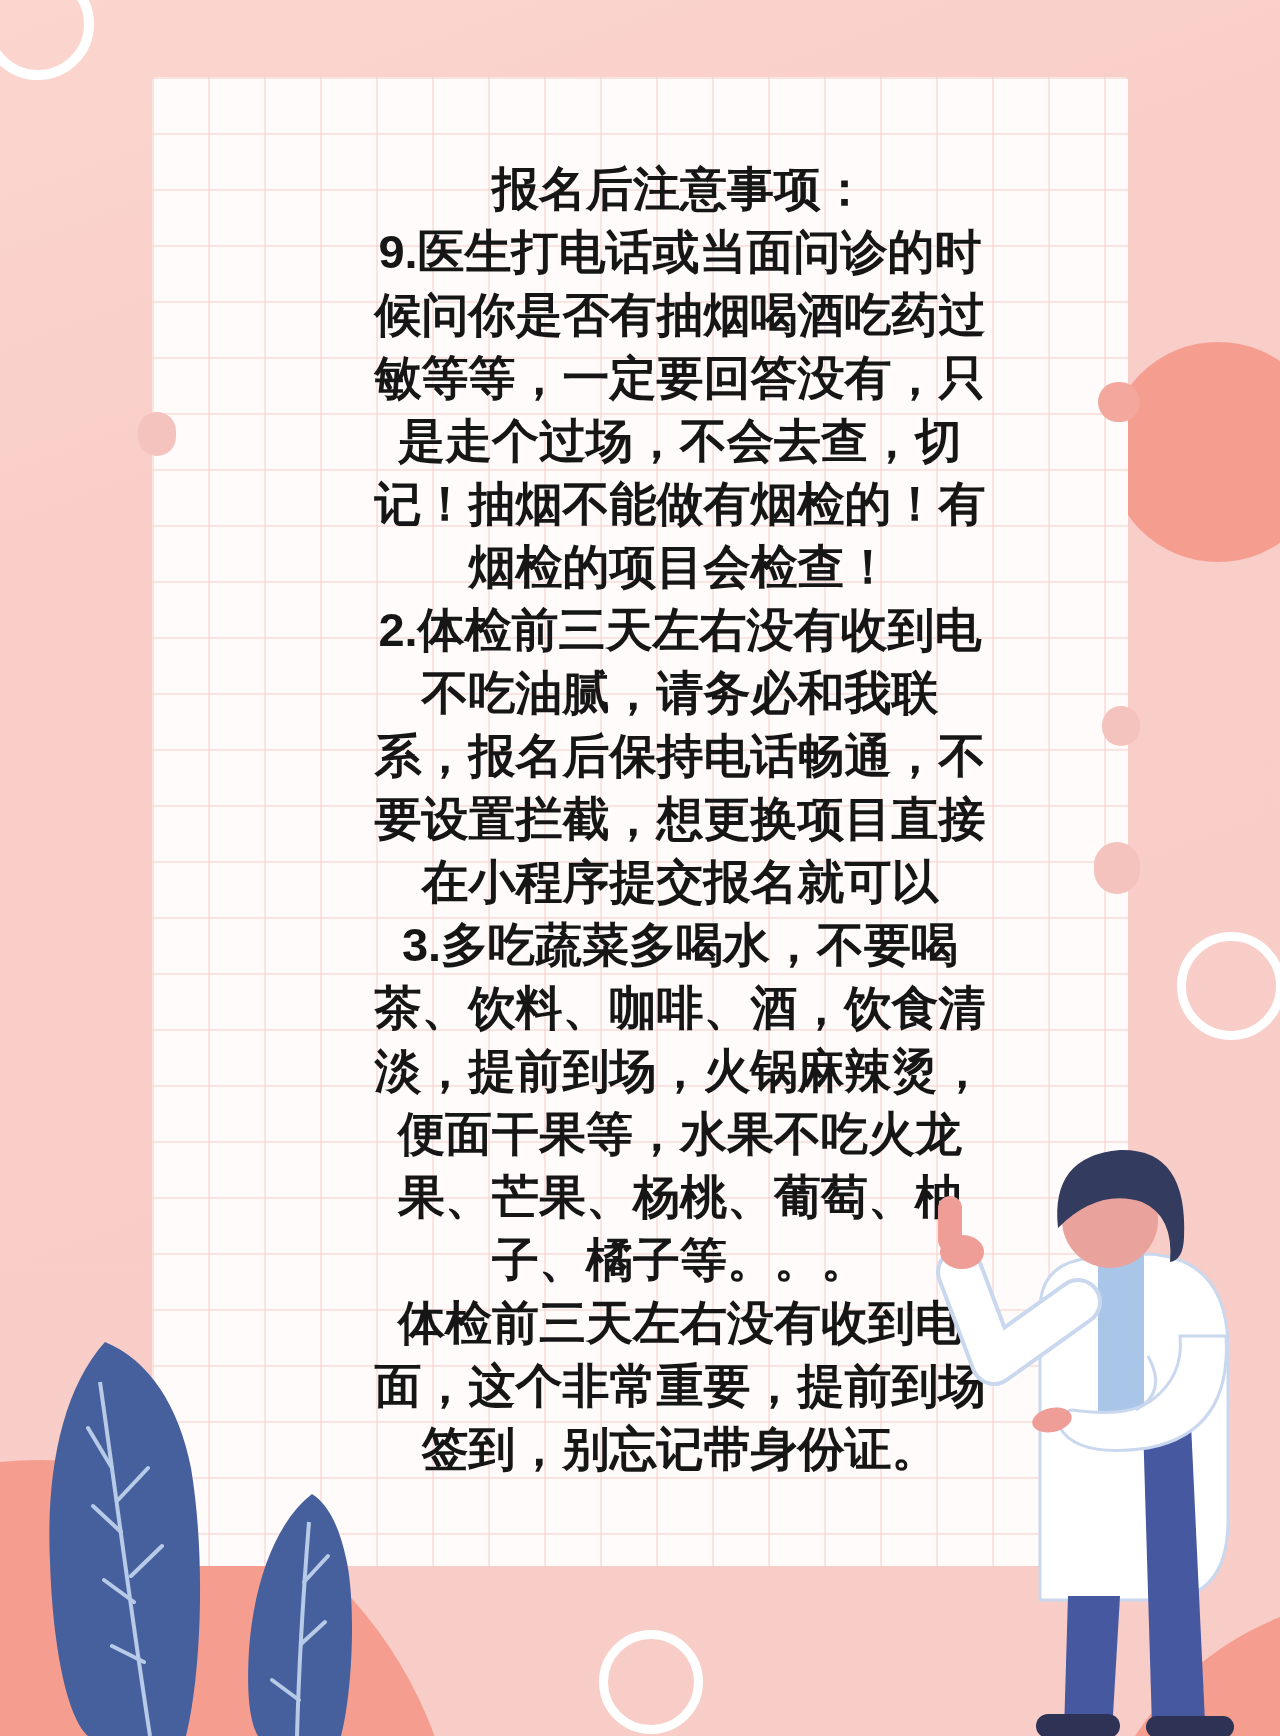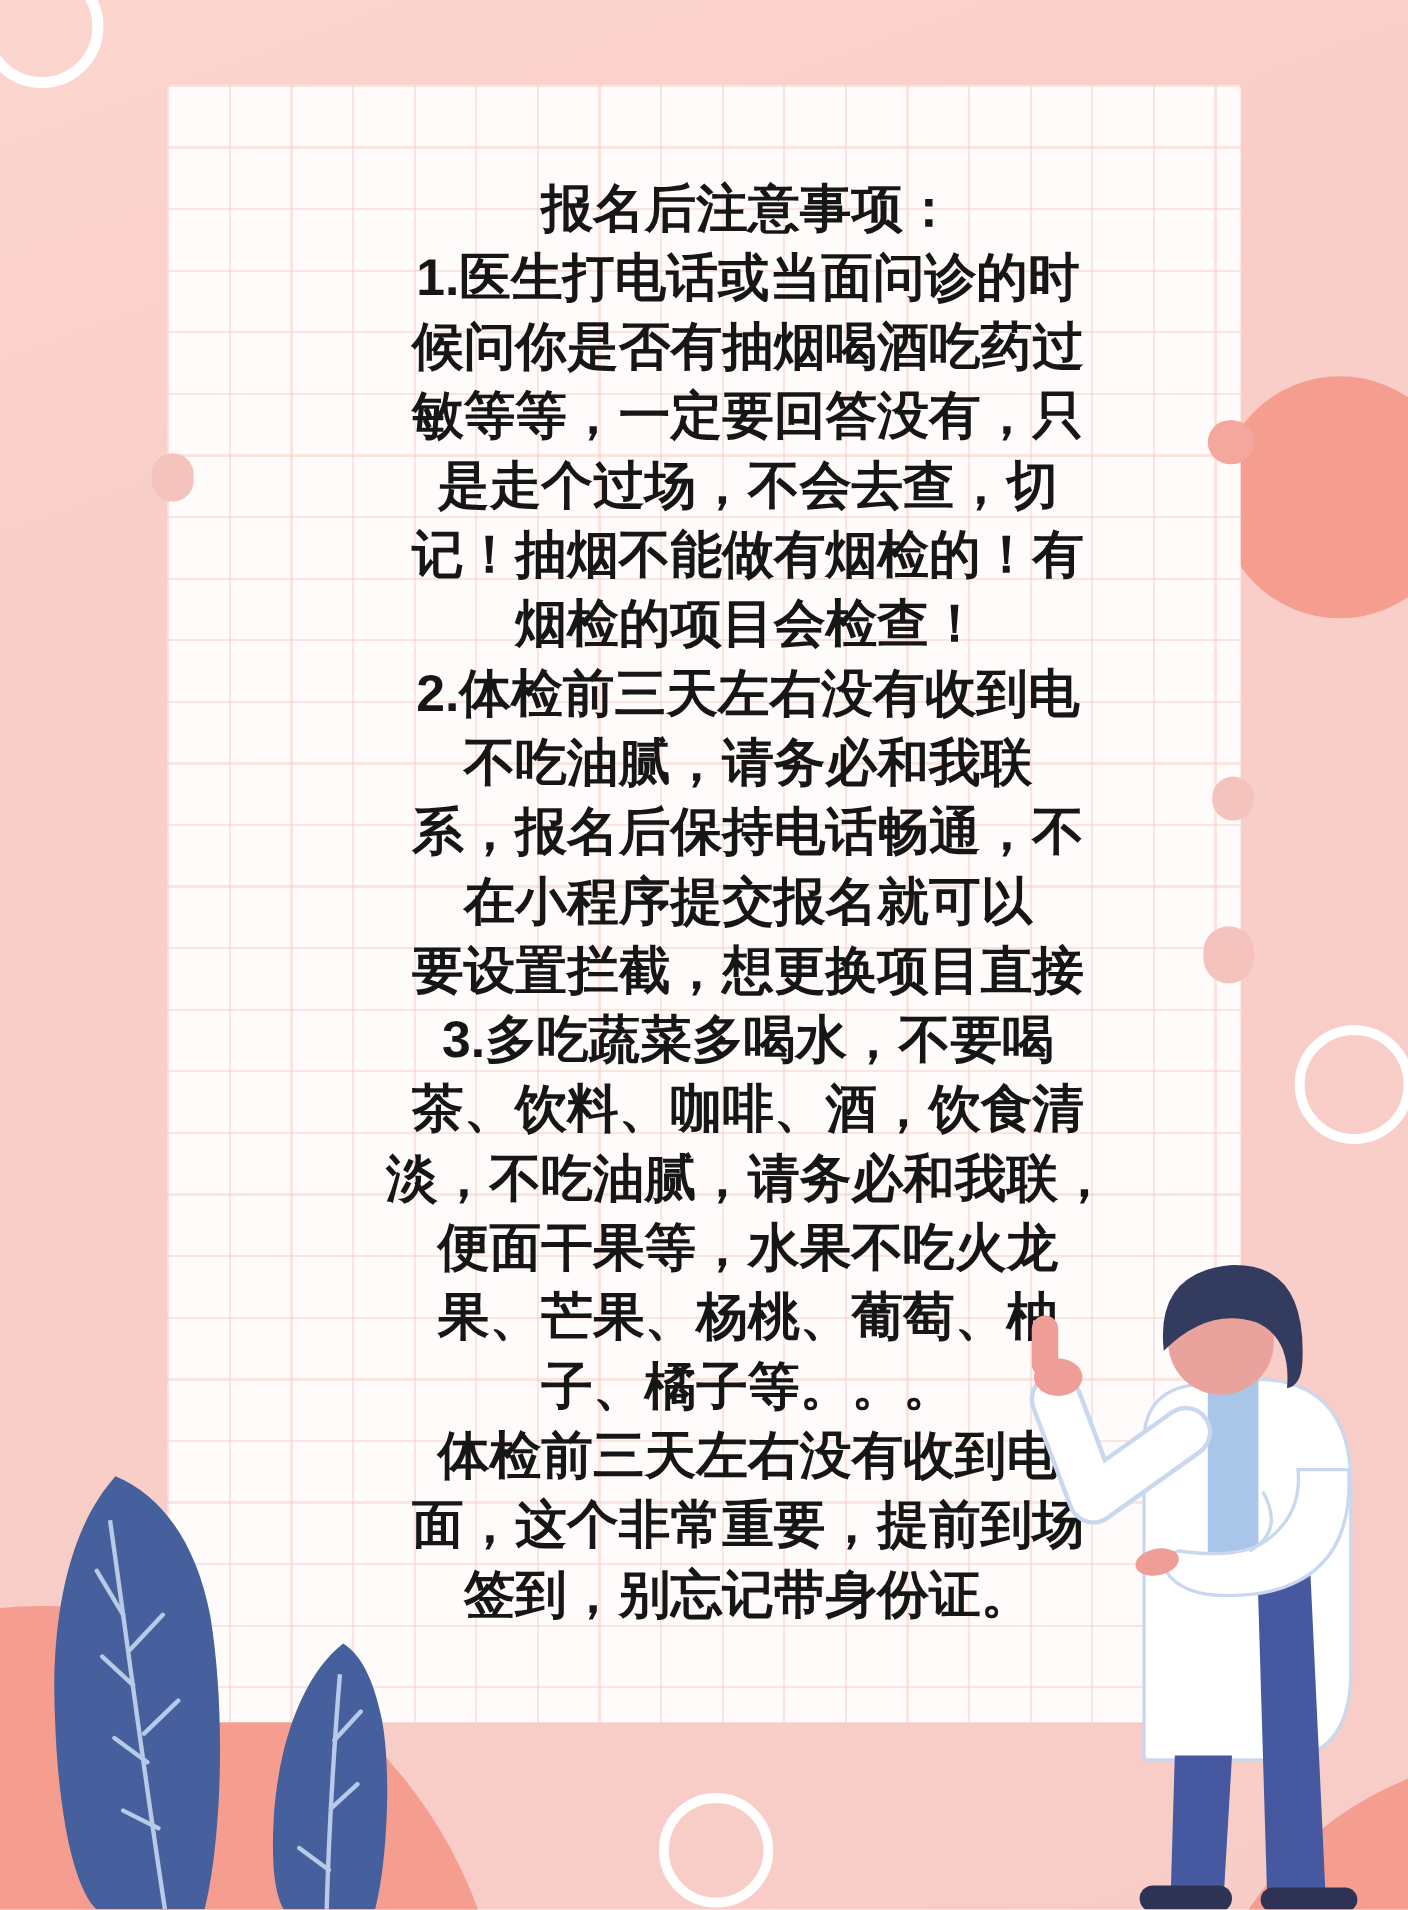--- a/index.html
+++ b/index.html
@@ -55,34 +55,34 @@
 
 <div class="abs card"></div>
 
 <div class="abs tab tab-left"></div>
 <div class="abs tab tab-right-1"></div>
 <div class="abs tab tab-right-2"></div>
 <div class="abs tab tab-right-3"></div>
 
 <div class="abs text-block">
   <div class="ln">报名后注意事项：</div>
-  <div class="ln">1.医生打电话或当面问诊的时</div>
+  <div class="ln">9.医生打电话或当面问诊的时</div>
   <div class="ln">候问你是否有抽烟喝酒吃药过</div>
   <div class="ln">敏等等，一定要回答没有，只</div>
   <div class="ln">是走个过场，不会去查，切</div>
   <div class="ln">记！抽烟不能做有烟检的！有</div>
   <div class="ln">烟检的项目会检查！</div>
   <div class="ln">2.体检前三天左右没有收到电</div>
   <div class="ln">不吃油腻，请务必和我联</div>
   <div class="ln">系，报名后保持电话畅通，不</div>
+  <div class="ln">要设置拦截，想更换项目直接</div>
   <div class="ln">在小程序提交报名就可以</div>
-  <div class="ln">要设置拦截，想更换项目直接</div>
   <div class="ln">3.多吃蔬菜多喝水，不要喝</div>
   <div class="ln">茶、饮料、咖啡、酒，饮食清</div>
-  <div class="ln">淡，不吃油腻，请务必和我联，</div>
+  <div class="ln">淡，提前到场，火锅麻辣烫，</div>
   <div class="ln">便面干果等，水果不吃火龙</div>
   <div class="ln">果、芒果、杨桃、葡萄、柚</div>
   <div class="ln">子、橘子等。。。</div>
   <div class="ln">体检前三天左右没有收到电</div>
   <div class="ln">面，这个非常重要，提前到场</div>
   <div class="ln">签到，别忘记带身份证。</div>
 </div>
 
 <svg class="abs deco" style="left:0;top:1300px;" width="420" height="436" viewBox="0 1300 420 436">
   <g>

